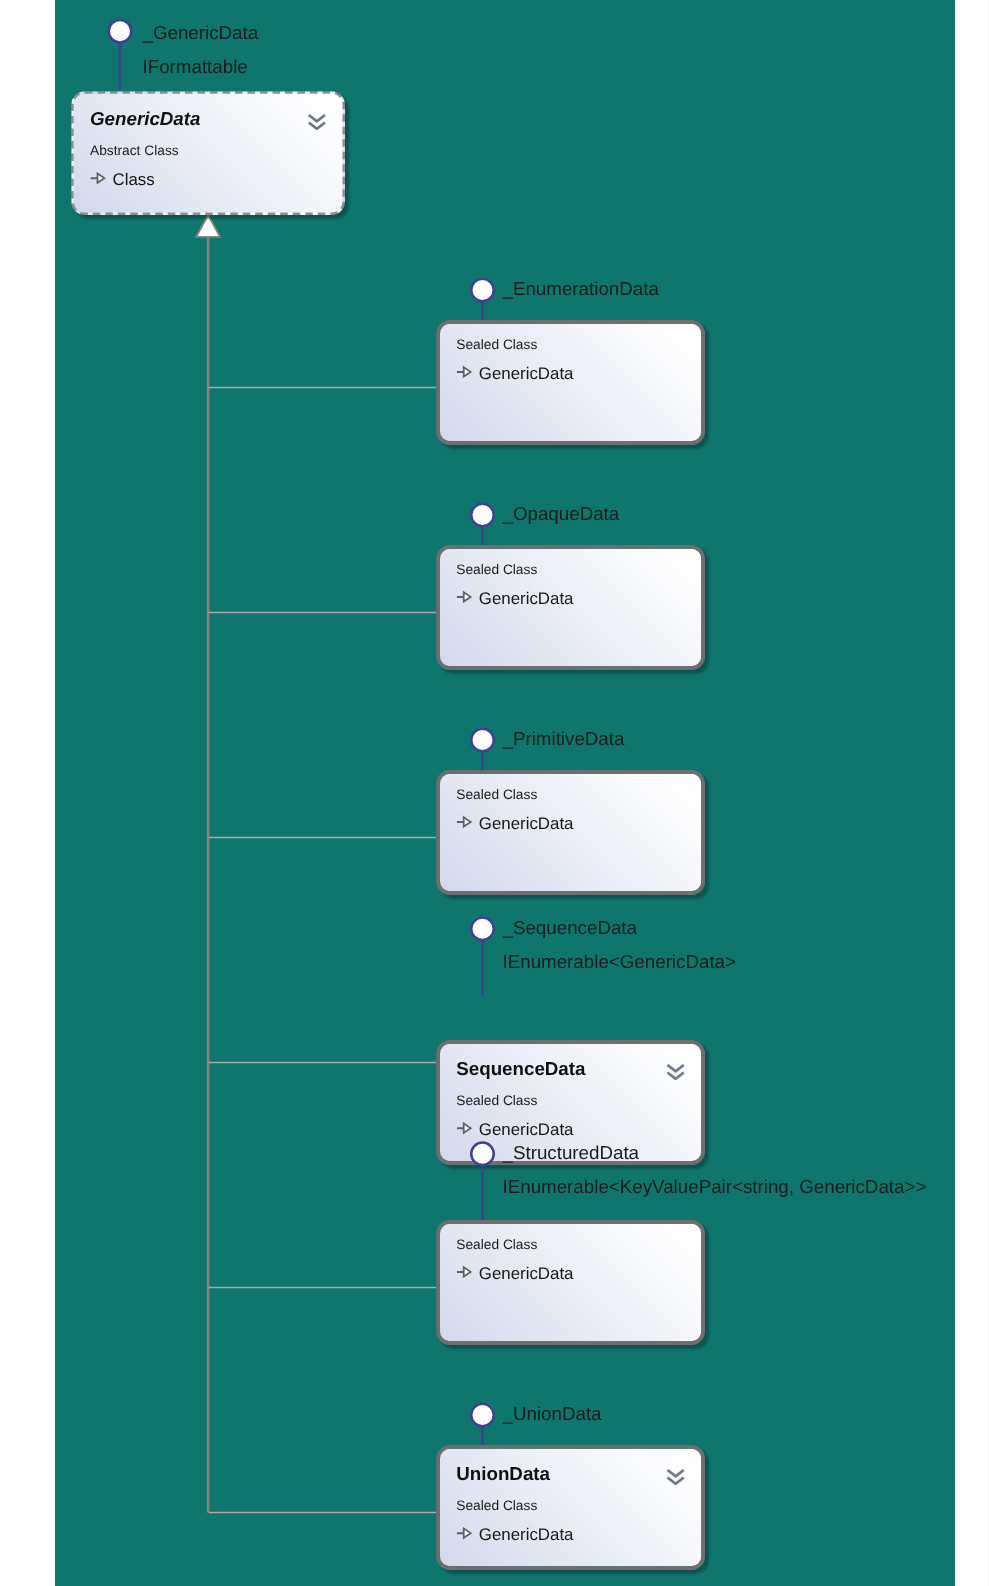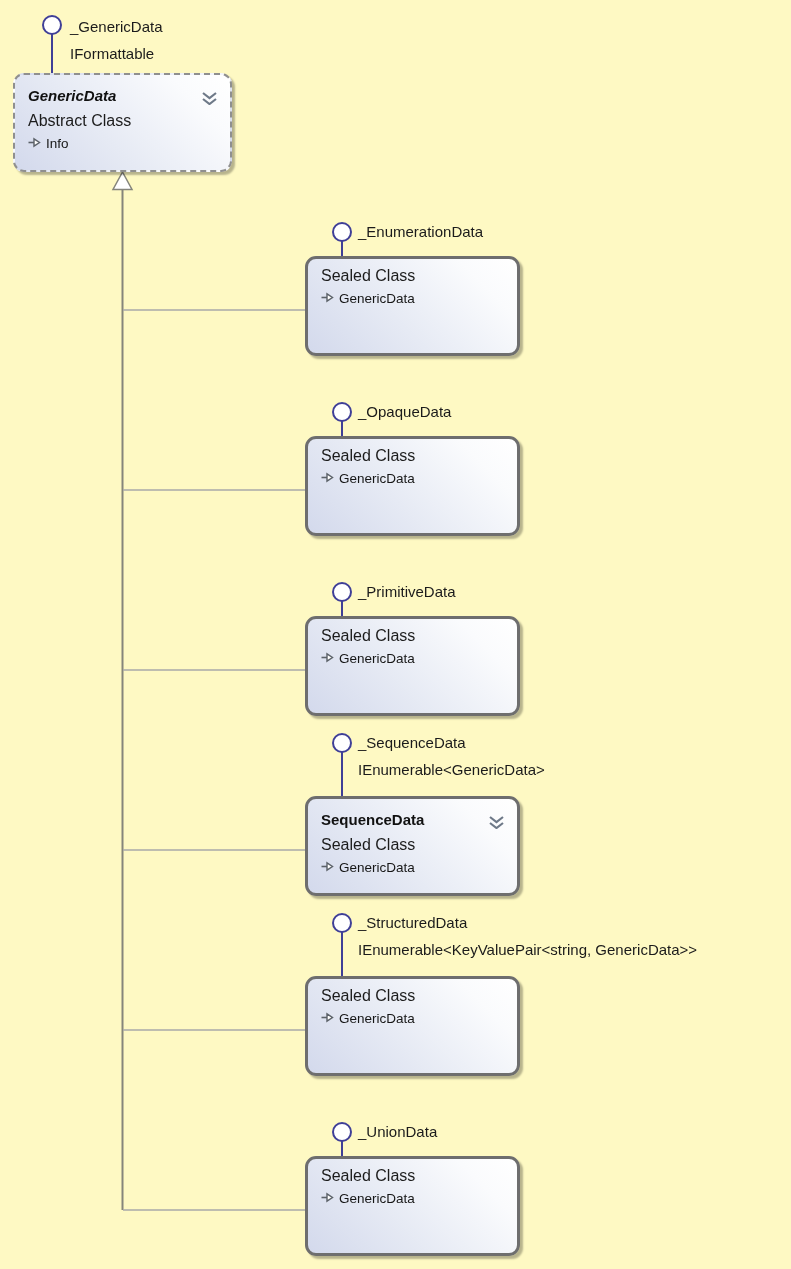--- a/index.html
+++ b/index.html
@@ -3,24 +3,25 @@
 <meta charset="utf-8">
 <style>
   html, body {
     margin: 0;
     padding: 0;
     background: #ffffff;
     font-family: "Liberation Sans", sans-serif;
   }
   .canvas {
     position: relative;
-    width: 791px;
+    width: 720px;
     height: 1269px;
-    background: #fef9c3;
+    background: #0f766e;
     overflow: hidden;
+    margin-left: 44px;
   }
   svg.connectors {
     position: absolute;
     left: 0; top: 0;
     width: 791px; height: 1269px;
   }
   .class-box {
     position: absolute;
     width: 215px;
     height: 100px;
@@ -48,21 +49,21 @@
     color: #111111;
     white-space: nowrap;
   }
   .abstract .class-title { font-style: italic; }
   .chevron {
     margin-top: 4px;
     cursor: pointer;
     flex: 0 0 auto;
   }
   .stereotype {
-    font-size: 16px;
+    font-size: 11px;
     line-height: 18px;
     color: #1c1c1c;
     white-space: nowrap;
   }
   .member-row {
     margin-top: 6px;
     display: flex;
     align-items: center;
     gap: 5px;
     font-size: 13.5px;
@@ -122,21 +123,21 @@
         </span>
       </div>
       <div class="stereotype">Abstract Class</div>
       <div class="member-row">
         <span>
           <svg width="13" height="11" viewBox="0 0 13 11">
               <line x1="0.5" y1="5.5" x2="6" y2="5.5" stroke="#5b6168" stroke-width="1.6"></line>
               <polygon points="6,1.8 11.5,5.5 6,9.2" fill="#ffffff" stroke="#5b6168" stroke-width="1.4"></polygon>
             </svg>
         </span>
-        <span>Info</span>
+        <span>Class</span>
       </div>
     </div>
   </div>
 
   <div>
     <div class="lollipop-stem" style="left:341px;top:240px;height:16px"></div>
     <div class="lollipop-circle" style="left:332px;top:222px"></div>
     <div class="lollipop-label" style="left:358px;top:222px">_EnumerationData</div>
     <div class="class-box sealed" style="left:305px;top:256px">
       <div class="stereotype">Sealed Class</div>
@@ -186,21 +187,21 @@
         <span>GenericData</span>
       </div>
     </div>
   </div>
 
   <div>
     <div class="lollipop-stem" style="left:341px;top:751px;height:45px"></div>
     <div class="lollipop-circle" style="left:332px;top:733px"></div>
     <div class="lollipop-label" style="left:358px;top:733px">_SequenceData</div>
     <div class="lollipop-label" style="left:358px;top:760px">IEnumerable&lt;GenericData&gt;</div>
-    <div class="class-box sealed" style="left:305px;top:796px">
+    <div class="class-box sealed" style="left:305px;top:832px">
       <div class="title-row">
         <span class="class-title">SequenceData</span>
         <span class="chevron">
           <svg width="17" height="13" viewBox="0 0 17 13">
               <polyline points="2,1 8.5,6 15,1" fill="none" stroke="#6e7988" stroke-width="2.2"></polyline>
               <polyline points="2,7 8.5,12 15,7" fill="none" stroke="#6e7988" stroke-width="2.2"></polyline>
             </svg>
         </span>
       </div>
       <div class="stereotype">Sealed Class</div>
@@ -233,20 +234,29 @@
         <span>GenericData</span>
       </div>
     </div>
   </div>
 
   <div>
     <div class="lollipop-stem" style="left:341px;top:1140px;height:16px"></div>
     <div class="lollipop-circle" style="left:332px;top:1122px"></div>
     <div class="lollipop-label" style="left:358px;top:1122px">_UnionData</div>
     <div class="class-box sealed" style="left:305px;top:1156px">
+      <div class="title-row">
+        <span class="class-title">UnionData</span>
+        <span class="chevron">
+          <svg width="17" height="13" viewBox="0 0 17 13">
+              <polyline points="2,1 8.5,6 15,1" fill="none" stroke="#6e7988" stroke-width="2.2"></polyline>
+              <polyline points="2,7 8.5,12 15,7" fill="none" stroke="#6e7988" stroke-width="2.2"></polyline>
+            </svg>
+        </span>
+      </div>
       <div class="stereotype">Sealed Class</div>
       <div class="member-row">
         <span>
           <svg width="13" height="11" viewBox="0 0 13 11">
               <line x1="0.5" y1="5.5" x2="6" y2="5.5" stroke="#5b6168" stroke-width="1.6"></line>
               <polygon points="6,1.8 11.5,5.5 6,9.2" fill="#ffffff" stroke="#5b6168" stroke-width="1.4"></polygon>
             </svg>
         </span>
         <span>GenericData</span>
       </div>

